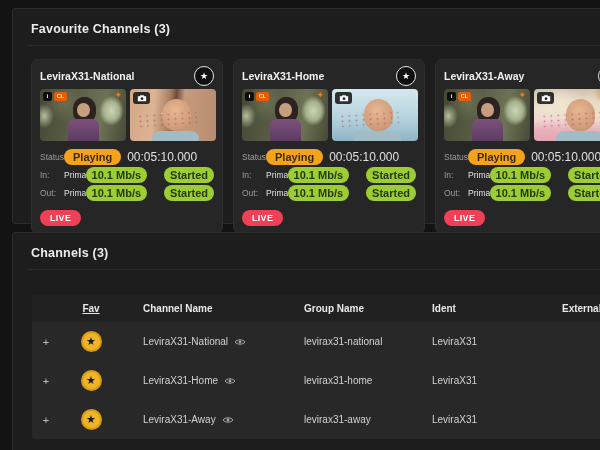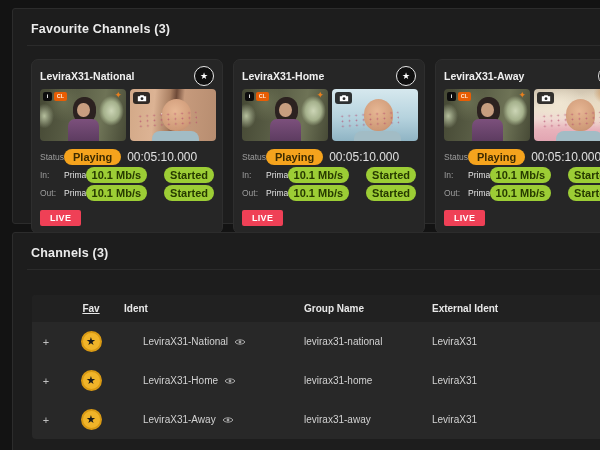--- a/index.html
+++ b/index.html
@@ -98,21 +98,21 @@
   .status-row { margin-top:8px; }
   .lbl { color:var(--text-muted,#9d9d9d); width:24px; flex:none; }
   .io-name { color:#e2e2e2; font-size:8.5px; overflow:hidden; }
   .timecode { color:#e0e0e0; margin-left:6px; font-size:12px;text-align:center; }
   .badge { display:inline-block; border-radius:9px; font-weight:bold; }
   .badge-playing { background:var(--badge-playing-bg,#f5a31d); color:var(--badge-playing-text,#3d2b00); font-size:11px; padding:1.5px 9px; }
   .badge-ok { background:var(--badge-ok-bg,#9ccd35); color:var(--badge-ok-text,#273a00); font-size:11px; padding:1.5px 6px; flex:none; }
   .push { margin-left:auto; }
   .gap5 { margin-left:17px; }
   .live-row { margin-top:6px; }
-  .badge-live { background:var(--badge-live-bg,#ef4056); color:var(--badge-live-text,#fff); font-size:9px; padding:3px 10px; border-radius:2px; letter-spacing:.3px; }
+  .badge-live { background:var(--badge-live-bg,#ef4056); color:var(--badge-live-text,#fff); font-size:9px; padding:3px 10px; border-radius:8px; letter-spacing:.3px; }
 
   
   .table { margin:25px 0 0 19px; width:688px; background:var(--table-bg,#282828); border-radius:4px; overflow:hidden; }
   .trow, .thead {
     display:grid;
     grid-template-columns:28px 62px 180px 128px 130px 160px;
     align-items:center;
   }
   .thead { height:27px; background:var(--table-header-bg,#212121); font-size:10px; font-weight:bold; color:#e8e8e8; }
   .trow { height:39px; font-size:10px; color:#d2d2d2; }
@@ -301,22 +301,23 @@
 </div>
   </section>
 
   <section class="panel panel-channels">
     <h2 class="panel-title">Channels (3)</h2>
     <div class="divider"></div>
     <div class="table">
       <div class="thead">
         <span class="cell c-exp"></span>
         <span class="cell c-fav">Fav</span>
+        <span class="cell c-name">Channel Name</span>
+        <span class="cell c-group">Group Name</span>
         <span class="cell c-ident">Ident</span>
-        <span class="cell c-group">Group Name</span>
         <span class="cell c-ext">External Ident</span>
       </div>
       <div id="table-body">
   <div class="trow">
     <span class="cell c-exp">
       <button class="expander">+</button>
     </span>
     <span class="cell c-fav">
       <span class="fav-circle">
         <span>★</span>

